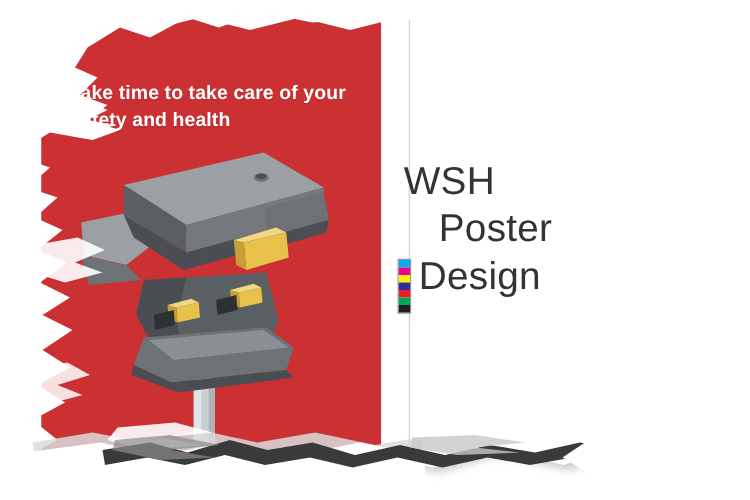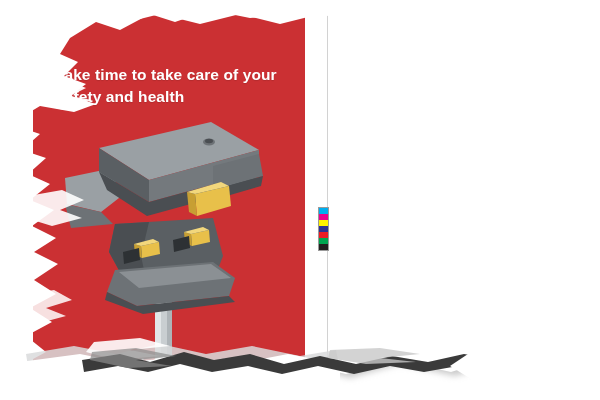--- a/index.html
+++ b/index.html
@@ -168,20 +168,25 @@
     <div id="cmyk-strip">
       <i style="background:#00aeef"></i>
       <i style="background:#ec008c"></i>
       <i style="background:#fff200"></i>
       <i style="background:#2e3192"></i>
       <i style="background:#ed1c24"></i>
       <i style="background:#00a651"></i>
       <i style="background:#231f20"></i>
     </div>
 
+    <div id="wsh-title">
+      <span class="l1">WSH</span>
+      <span class="l2">Poster</span>
+      <span class="l3">Design</span>
+    </div>
   </div>
 
   <div class="brush" style="left:0;top:0;width:300px;height:140px;">
     <svg width="300" height="140" viewBox="0 0 300 140">
       <path fill="#ffffff" d="
         M0,0 L300,0 L300,14 L250,18 L210,10 L175,22 L150,14 L120,30 L96,22
         L70,38 L60,54 L78,62 L64,76 L86,84 L70,96 L96,104 L74,112 L40,106
         L20,118 L0,112 Z"></path>
       <path fill="#ffffff" d="
         M0,56 L26,50 L48,58 L36,68 L58,72 L42,84 L66,90 L44,100 L18,96 L0,104 Z"></path>

